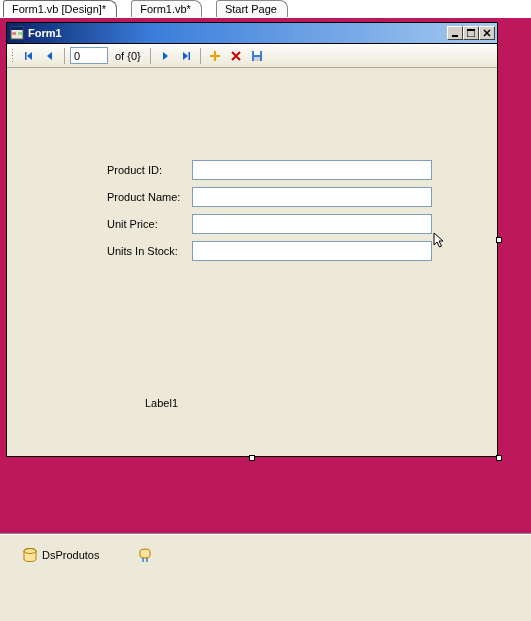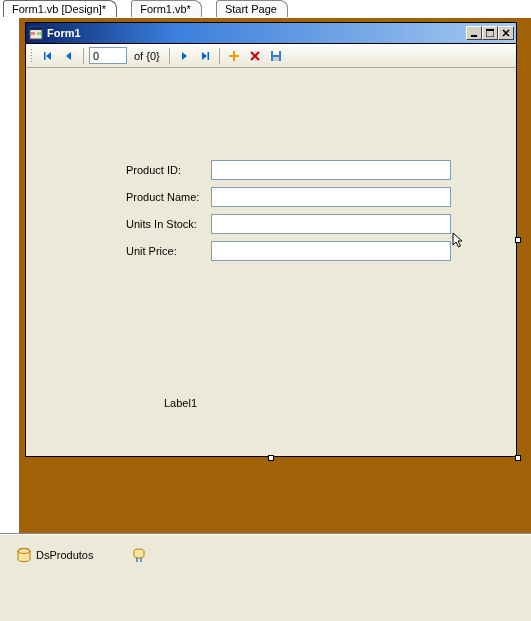--- a/index.html
+++ b/index.html
@@ -37,25 +37,24 @@
     line-height: 13px;
   }
   .tab.active {
     background: #fff;
     z-index: 2;
     border-color: #666;
   }
   
   
   .design-surface {
-    background: #a16207;
+    background: #be185d;
     padding: 4px 6px;
     height: 515px;
     position: relative;
-    margin-left: 19px;
   }
   
   
   .form-window {
     width: 492px;
     height: 435px;
     position: relative;
   }
   
   
@@ -215,21 +214,21 @@
   
   
   .tray-divider {
     height: 2px;
     border-top: 1px solid #888;
     border-bottom: 1px solid #fff;
   }
   .component-tray {
     background: #ece9d8;
     height: 86px;
-    padding: 12px 16px;
+    padding: 12px 22px;
   }
   .tray-row {
     display: flex;
     gap: 38px;
     margin-bottom: 20px;
   }
   .component {
     display: flex;
     align-items: center;
     gap: 4px;
@@ -336,25 +335,25 @@
       <div class="fields">
         <div class="field-row">
           <span class="field-label">Product ID:</span>
           <input class="field-input" value="" style="">
         </div>
         <div class="field-row">
           <span class="field-label">Product Name:</span>
           <input class="field-input" value="" style="">
         </div>
         <div class="field-row">
+          <span class="field-label">Unit Price:</span>
+          <input class="field-input" value="" style="">
+        </div>
+        <div class="field-row">
           <span class="field-label">Units In Stock:</span>
-          <input class="field-input" value="" style="">
-        </div>
-        <div class="field-row">
-          <span class="field-label">Unit Price:</span>
           <input class="field-input" value="" style="">
         </div>
       </div>
 
 
       <div class="label1">Label1</div>
 
     </div>
 
     <div class="handle" style="right:-4px; top:50%; margin-top:-3px;"></div>

